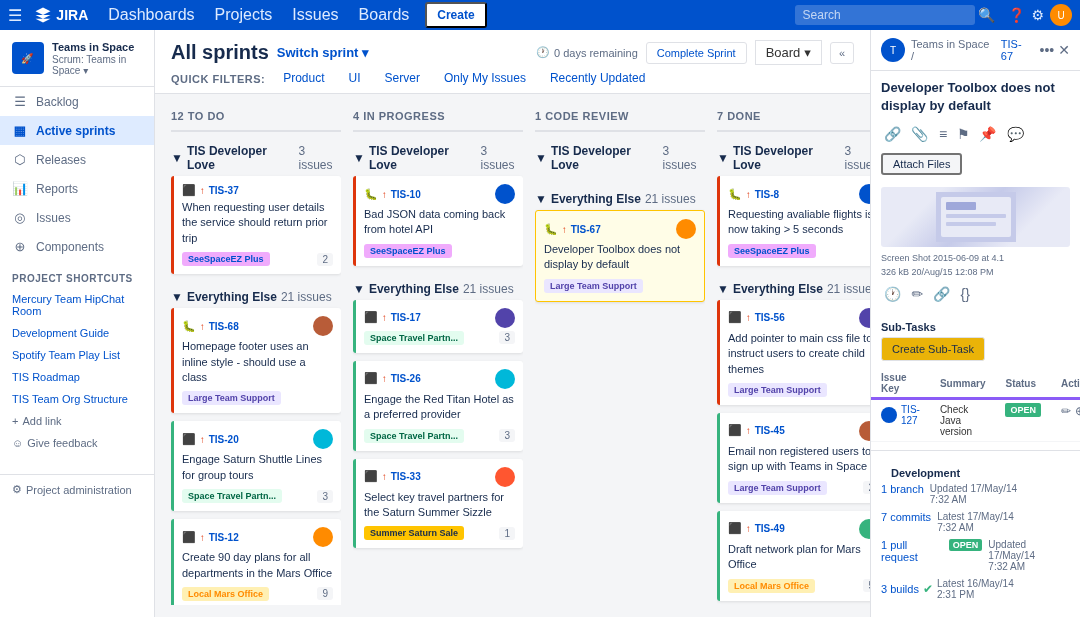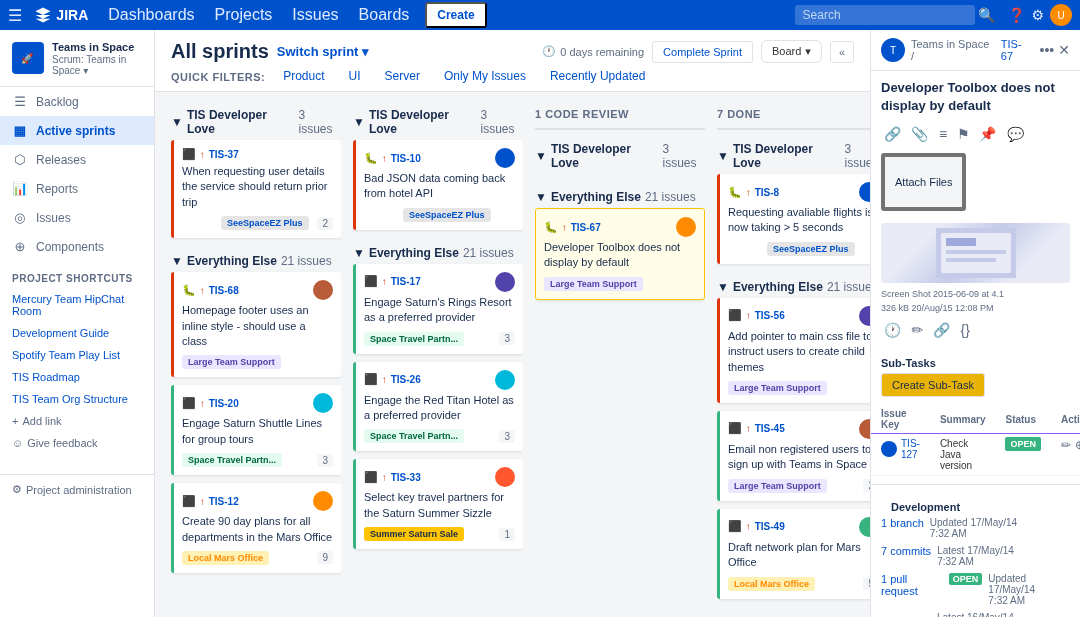--- a/index.html
+++ b/index.html
@@ -39,21 +39,21 @@
     .main-content { flex: 1; overflow: hidden; display: flex; flex-direction: column; }
 
     
     .page-header { background: #fff; border-bottom: 1px solid #dfe1e6; padding: 10px 16px 0; }
     .page-header-top { display: flex; align-items: center; justify-content: space-between; margin-bottom: 0; }
     .page-title { font-size: 20px; font-weight: 600; color: #172b4d; display: flex; align-items: center; gap: 8px; }
     .switch-sprint { color: #0052cc; font-size: 13px; cursor: pointer; display: flex; align-items: center; gap: 2px; }
     .header-actions { display: flex; align-items: center; gap: 8px; }
     .remaining-text { font-size: 11px; color: #5e6c84; display: flex; align-items: center; gap: 4px; }
     .complete-sprint-btn { background: #fff; border: 1px solid #dfe1e6; color: #0052cc; font-size: 11px; padding: 4px 10px; border-radius: 3px; cursor: pointer; font-weight: 500; }
-    .board-btn { background: #fff; border: 1px solid #dfe1e6; color: #333; font-size: 11px; padding: 4px 10px; border-radius: 6px; cursor: pointer; display: flex; gap: 4px; }
+    .board-btn { background: #fff; border: 1px solid #dfe1e6; color: #333; font-size: 13px; padding: 4px 10px; border-radius: 0; cursor: pointer; display: flex; align-items: center; gap: 4px; }
     .icon-btn { background: #fff; border: 1px solid #dfe1e6; color: #5e6c84; font-size: 11px; padding: 4px 8px; border-radius: 3px; cursor: pointer; }
     .quick-filters { display: flex; align-items: center; gap: 4px; padding-bottom: 0; }
     .qf-label { font-size: 11px; font-weight: 700; color: #5e6c84; text-transform: uppercase; letter-spacing: 0.5px; margin-right: 4px; }
     .qf-item { font-size: 12px; color: #0052cc; padding: 6px 10px; cursor: pointer; border-bottom: 2px solid transparent; }
 
     
     .board-area { display: flex; flex: 1; overflow-x: auto; overflow-y: hidden; padding: 12px 16px; gap: 12px; }
     .board-column { width: 170px; flex-shrink: 0; display: flex; flex-direction: column; }
     .col-header { font-size: 11px; font-weight: 700; color: #5e6c84; text-transform: uppercase; letter-spacing: 0.5px; padding: 4px 0 8px; border-bottom: 2px solid #dfe1e6; margin-bottom: 8px; }
     .col-content { flex: 1; overflow-y: auto; }
@@ -64,21 +64,21 @@
     .sprint-group-header .count { font-weight: 400; color: #5e6c84; }
 
     
     .card { background: #fff; border-radius: 3px; box-shadow: 0 1px 3px rgba(0,0,0,0.1); margin-bottom: 8px; padding: 8px; border-left: 3px solid #ccc; position: relative; cursor: pointer; }
     .card.red-border { border-left-color: #de350b; }
     .card.green-border { border-left-color: #36b37e; }
     .card-key { font-size: 10px; color: #0052cc; font-weight: 600; margin-bottom: 3px; display: flex; align-items: center; gap: 4px; }
     .card-title { font-size: 11px; color: #172b4d; line-height: 1.4; margin-bottom: 6px; }
     .card-footer { display: flex; align-items: center; justify-content: space-between; }
     .card-label { font-size: 9px; padding: 2px 6px; border-radius: 3px; font-weight: 600; }
-    .label-blue { background: #e5e5e5; color: #0052cc; margin-left: 39px; }
+    .label-blue { background: #f0abfc; color: #0052cc; }
     .label-purple { background: #eae6ff; color: #5243aa; }
     .label-green { background: #e3fcef; color: #006644; }
     .label-orange { background: #fff0b3; color: #ff8b00; }
     .label-yellow-border { background: #ffc400; color: #172b4d; }
     .card-count { font-size: 10px; color: #5e6c84; background: #f4f5f7; border-radius: 3px; padding: 1px 5px; }
     .card-avatar { width: 20px; height: 20px; border-radius: 50%; background: #8777d9; flex-shrink: 0; }
     .card-avatar.brown { background: #b85c38; }
     .card-avatar.blue { background: #0052cc; }
     .card-avatar.teal { background: #00b8d9; }
     .card-avatar.green { background: #36b37e; }
@@ -88,29 +88,29 @@
     .bug-icon { color: #de350b; font-size: 11px; }
 
     
     .detail-panel { width: 210px; flex-shrink: 0; background: #fff; border-left: 1px solid #dfe1e6; overflow-y: auto; font-size: 11px; }
     .detail-header { display: flex; align-items: center; gap: 6px; padding: 8px 10px; border-bottom: 1px solid #dfe1e6; }
     .detail-header .issue-link { color: #0052cc; font-size: 11px; cursor: pointer; }
     .detail-header .breadcrumb { font-size: 11px; color: #5e6c84; }
     .detail-header-actions { margin-left: auto; display: flex; gap: 4px; }
     .detail-header-actions span { color: #5e6c84; cursor: pointer; font-size: 14px; }
     .detail-title { font-size: 13px; font-weight: 600; color: #172b4d; padding: 8px 10px; line-height: 1.4; }
-    .attach-btn { margin: 0 10px 8px; background: #f4f5f7; border: 4px solid #737373; border-radius: 3px; padding: 19px 10px; font-size: 11px; cursor: pointer; color: #172b4d; text-align: left; }
+    .attach-btn { margin: 0 10px 8px; background: #f4f5f7; border: 2px solid #737373; border-radius: 3px; padding: 3px 10px; font-size: 11px; cursor: pointer; color: #172b4d; text-align: left; }
     .detail-icon { color: #5e6c84; cursor: pointer; font-size: 14px; padding: 3px; border-radius: 3px; }
     .detail-screenshot { background: #f4f5f7; margin: 4px 10px; border-radius: 3px; height: 60px; display: flex; align-items: center; justify-content: center; color: #97a0af; font-size: 10px; overflow: hidden; }
     .screenshot-img { width: 100%; height: 100%; background: linear-gradient(135deg, #e8eaf6 25%, #c5cae9 50%, #e8eaf6 75%); display: flex; align-items: center; justify-content: center; }
     .screenshot-label { font-size: 9px; color: #5e6c84; padding: 2px 10px; }
     .section-title { font-size: 11px; font-weight: 700; color: #172b4d; padding: 8px 10px 4px; }
     .create-subtask-btn { margin: 0 10px 8px; background: #eab308; border: 1px solid #dfe1e6; border-radius: 3px; padding: 5px 10px; font-size: 11px; cursor: pointer; color: #172b4d; text-align: center; }
     .subtask-table { width: 100%; border-collapse: collapse; margin: 0 0 8px; }
-    .subtask-table th { font-size: 10px; font-weight: 700; color: #5e6c84; padding: 3px 10px; text-align: left; border-bottom: 1px solid #8b5cf6; }
+    .subtask-table th { font-size: 10px; font-weight: 700; color: #5e6c84; padding: 3px 10px; text-align: left; border-bottom: 3px solid #8b5cf6; }
     .subtask-table td { font-size: 10px; padding: 4px 10px; border-bottom: 1px solid #f4f5f7; vertical-align: top; }
     .subtask-link { color: #0052cc; cursor: pointer; }
     .status-badge { background: #36b37e; color: #fff; font-size: 9px; padding: 2px 5px; border-radius: 2px; font-weight: 700; }
     .subtask-actions { display: flex; gap: 4px; }
     .action-icon { color: #5e6c84; cursor: pointer; font-size: 12px; }
     .dev-section { padding: 8px 10px; border-top: 1px solid #dfe1e6; }
     .dev-item { display: flex; gap: 6px; margin-bottom: 6px; align-items: flex-start; }
     .dev-link { color: #0052cc; cursor: pointer; font-size: 11px; }
     .dev-meta { font-size: 10px; color: #5e6c84; }
     .open-badge { background: #36b37e; color: #fff; font-size: 9px; padding: 1px 4px; border-radius: 2px; font-weight: 700; }
@@ -230,20 +230,21 @@
         <span class="qf-item">UI</span>
         <span class="qf-item">Server</span>
         <span class="qf-item">Only My Issues</span>
         <span class="qf-item">Recently Updated</span>
       </div>
     </div>
 
     <div class="board-area">
 
       <div class="board-column">
+        <div class="col-header">12 To Do</div>
         <div class="col-content">
 
           <div class="sprint-group">
             <div class="sprint-group-header">
               <span>▼</span>
               TIS Developer Love <span class="count">3 issues</span>
             </div>
             <div class="card red-border">
               <div class="card-key">
                 <span class="story-icon">⬛</span>
@@ -300,20 +301,21 @@
                 <span class="card-label label-orange">Local Mars Office</span>
                 <span class="card-count">9</span>
               </div>
             </div>
 
           </div>
         </div>
       </div>
 
       <div class="board-column">
+        <div class="col-header">4 In Progress</div>
         <div class="col-content">
           <div class="sprint-group">
             <div class="sprint-group-header">
               <span>▼</span>
               TIS Developer Love <span class="count">3 issues</span>
             </div>
             <div class="card red-border">
               <div class="card-key">
                 <span class="bug-icon">🐛</span>
                 <span class="priority-icon priority-up">↑</span>
@@ -331,21 +333,20 @@
               <span>▼</span>
               Everything Else <span class="count">21 issues</span>
             </div>
             <div class="card green-border">
               <div class="card-key">
                 <span class="story-icon">⬛</span>
                 <span class="priority-icon priority-up">↑</span>
                 TIS-17
                 <div class="card-avatar" style="margin-left:auto;background:#5243aa"></div>
               </div>
-              <div class="card-title">Engage Saturn's Rings Resort as a preferred provider</div>
               <div class="card-footer">
                 <span class="card-label label-green">Space Travel Partn...</span>
                 <span class="card-count">3</span>
               </div>
             </div>
             <div class="card green-border">
               <div class="card-key">
                 <span class="story-icon">⬛</span>
                 <span class="priority-icon priority-up">↑</span>
                 TIS-26

